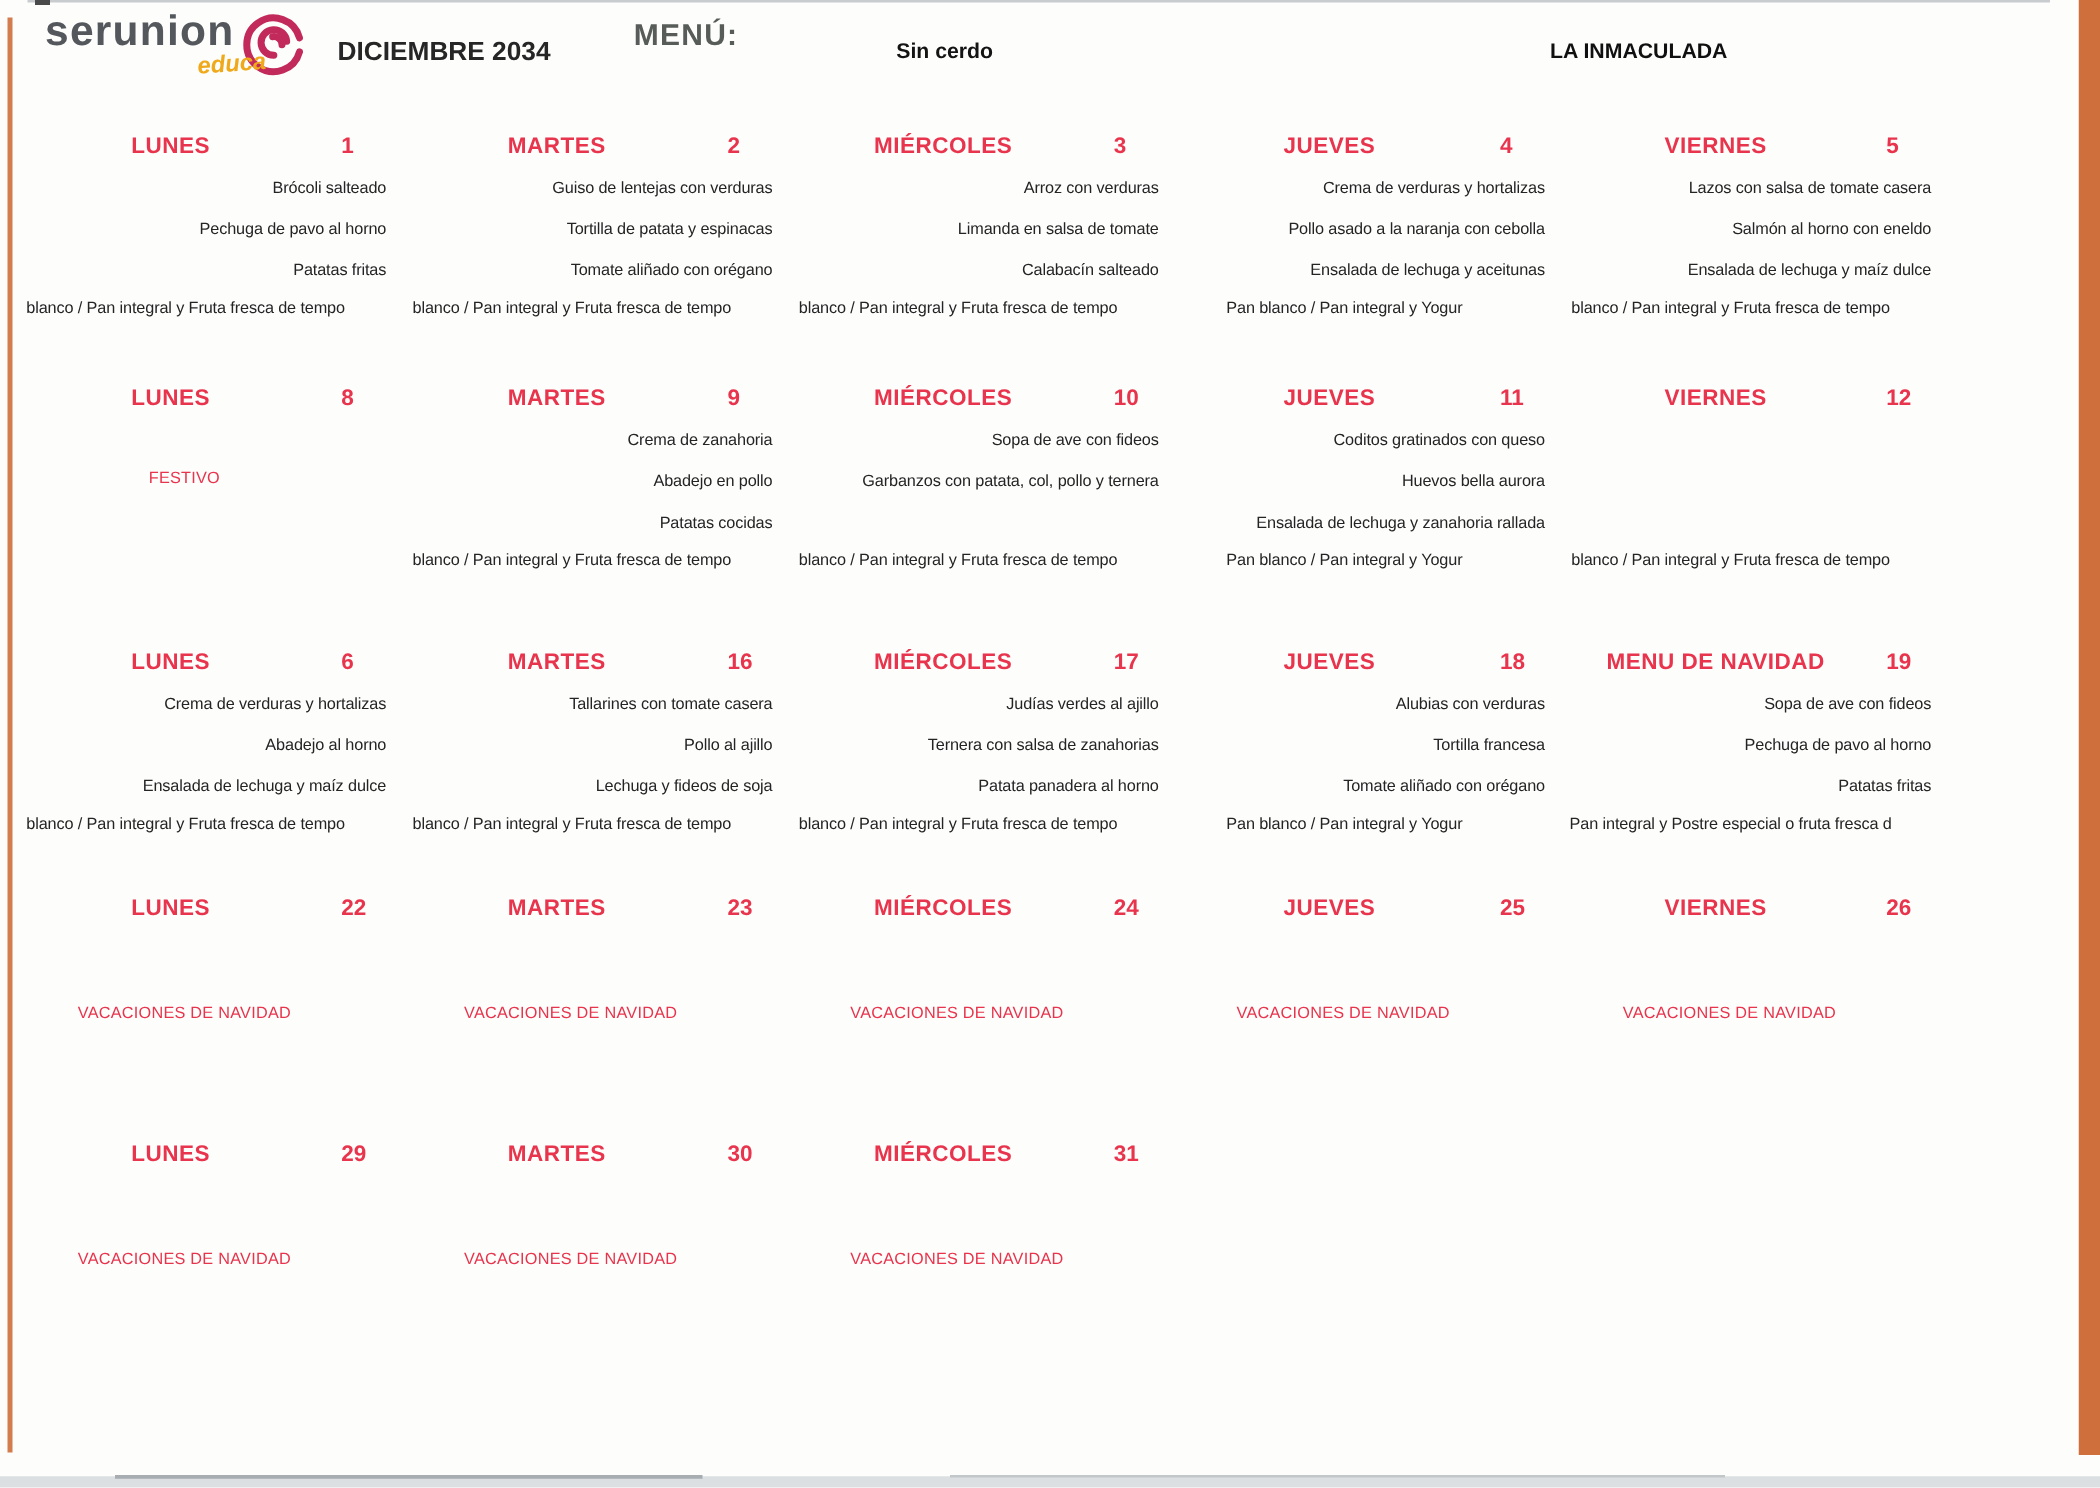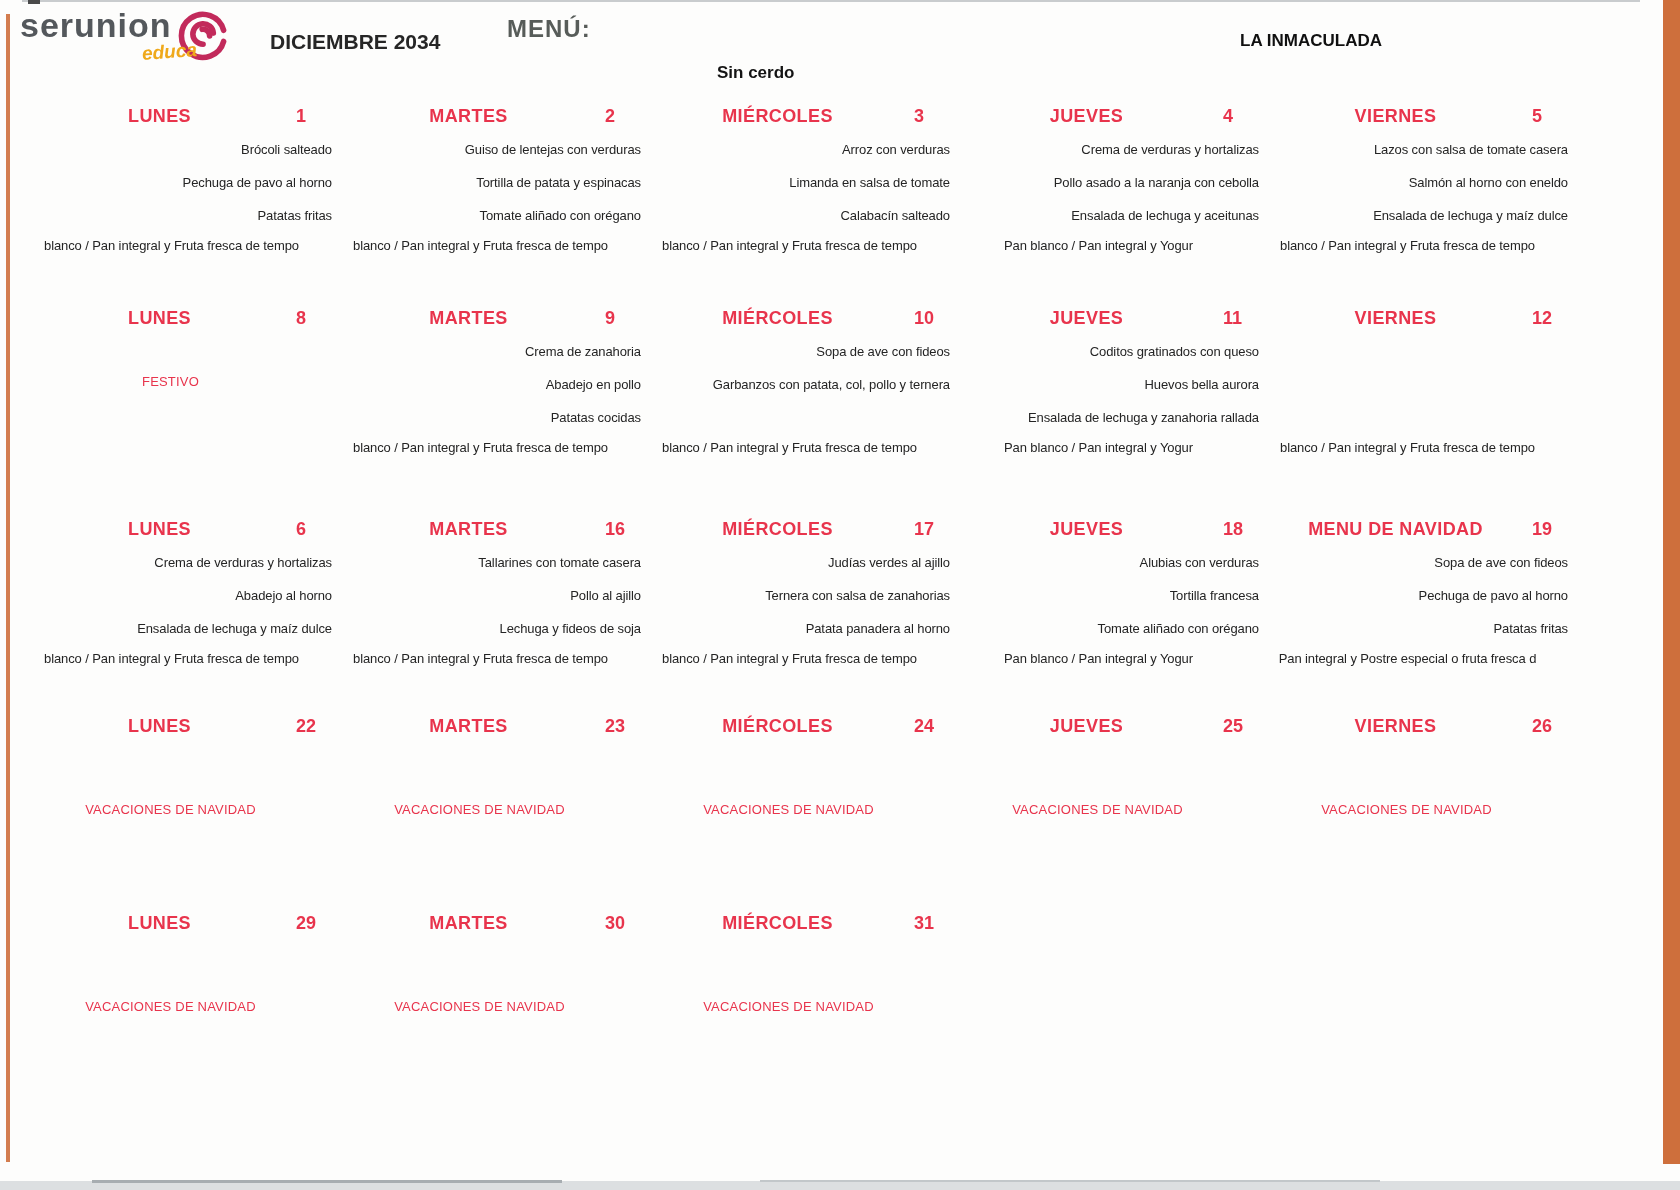--- a/index.html
+++ b/index.html
@@ -11,31 +11,31 @@
   
   .edge-top{position:absolute;left:22px;top:0;right:40px;height:2px;background:#c9ccce;}
   .edge-top-tick{position:absolute;left:28px;top:0;width:12px;height:4px;background:#4a4a4a;}
   .edge-left{position:absolute;left:6px;top:14px;width:4px;height:1148px;background:var(--edge-orange);opacity:.9;}
   .edge-right{position:absolute;right:0;top:0;width:17px;height:1164px;background:var(--edge-orange);}
   .edge-bottom{position:absolute;left:0;bottom:0;width:100%;height:9px;background:#dcdfe1;}
   .edge-bottom-dark{position:absolute;left:92px;bottom:7px;width:470px;height:3px;background:#a7adb1;}
   .edge-bottom-dark2{position:absolute;left:760px;bottom:8px;width:620px;height:2px;background:#c2c7ca;}
 
   
-  .logo{position:absolute;left:20px;top:8px;display:flex;align-items:flex-start;}
+  .logo{position:absolute;left:36px;top:8px;display:flex;align-items:flex-start;}
   .logo-word{font-size:34px;font-weight:bold;color:var(--logo-gray);letter-spacing:1px;line-height:34px;}
   .logo-sub{position:absolute;left:122px;top:33px;font-size:19px;font-style:italic;font-weight:bold;color:var(--educa-yellow);transform:rotate(-4deg);}
   .logo-mark{margin-left:4px;margin-top:-2px;}
   .month-title{position:absolute;left:270px;top:30px;font-size:21px;font-weight:bold;color:#262626;}
   .menu-label{position:absolute;left:507px;top:15px;font-size:24px;font-weight:bold;color:#575c59;letter-spacing:1px;}
-  .menu-type{position:absolute;left:717px;top:31px;font-size:17px;font-weight:bold;color:#141414;margin-top:32px;}
+  .menu-type{position:absolute;left:717px;top:31px;font-size:17px;font-weight:bold;color:#141414;}
   .school-name{position:absolute;left:1240px;top:31px;font-size:17px;font-weight:bold;color:#101010;}
 
   
-  .menu-grid{position:absolute;left:23px;top:0;width:1548px;height:882px;}
+  .menu-grid{position:absolute;left:0;top:0;width:1548px;height:882px;}
   .week{position:absolute;left:0;width:1548px;height:196px;display:flex;}
   .cell{position:relative;width:309px;height:196px;flex:0 0 309px;}
   .cell-header{display:flex;align-items:baseline;padding-top:2px;}
   .day-name{flex:1;text-align:center;font-size:18px;font-weight:bold;color:var(--accent-red);letter-spacing:.4px;white-space:nowrap;}
   .day-num{width:36px;text-align:left;font-size:18px;font-weight:bold;color:var(--accent-red);}
   .items{margin-top:12px;}
   .item{text-align:right;font-size:13px;line-height:22px;margin-bottom:11px;color:#242424;white-space:nowrap;letter-spacing:-.1px;}
   .bread{position:absolute;left:-18px;right:-6px;top:134px;text-align:center;font-size:13px;color:#242424;white-space:nowrap;letter-spacing:-.1px;}
   .note{position:absolute;left:0;right:14px;top:88px;text-align:center;font-size:13px;color:var(--accent-red);letter-spacing:.2px;white-space:nowrap;}
   .week-1 .note{top:68px;}

